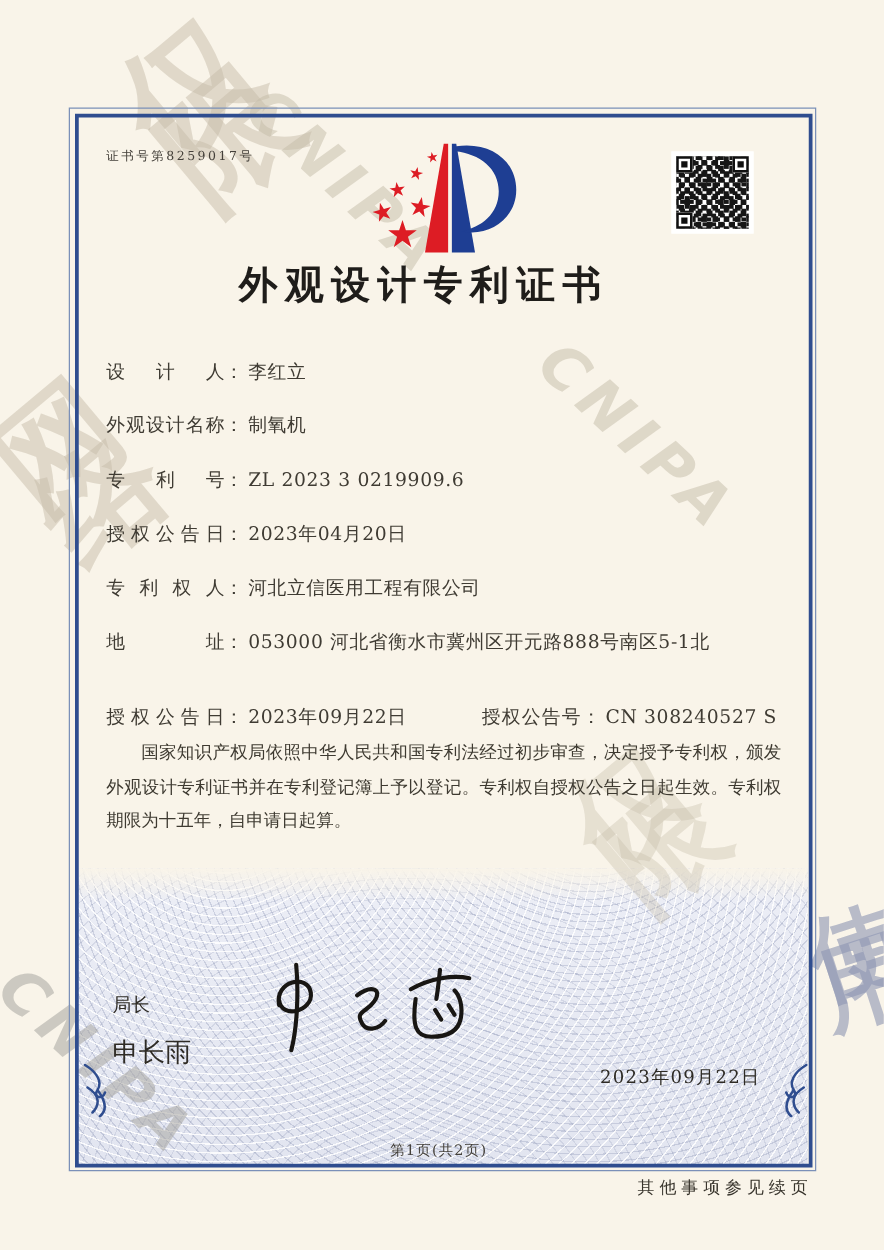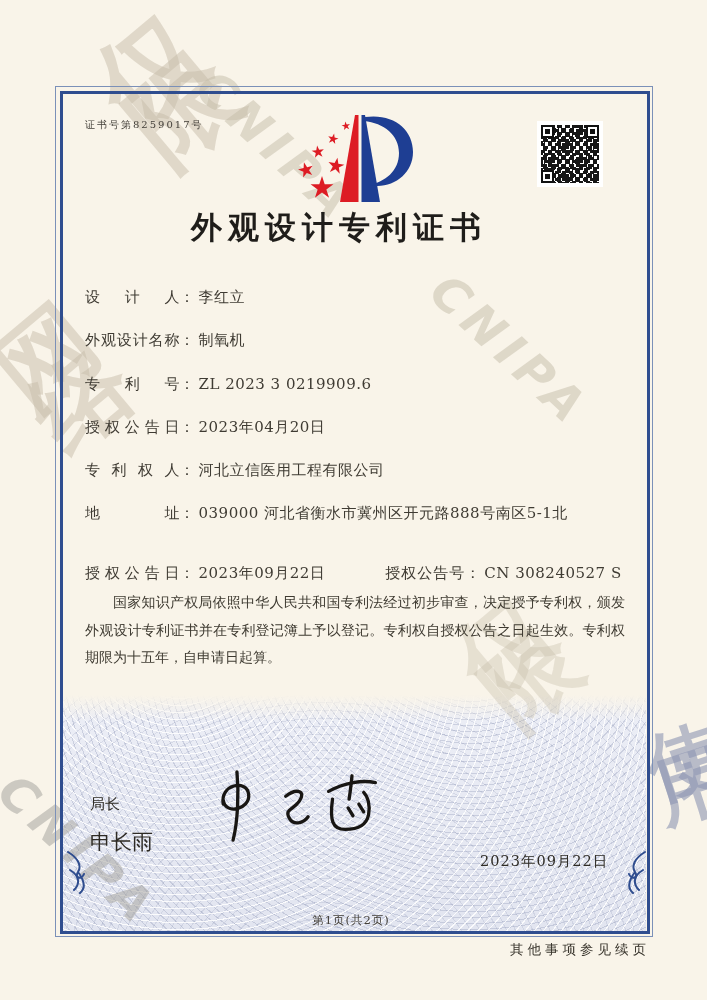--- a/index.html
+++ b/index.html
@@ -144,21 +144,21 @@
     <div class="frow">
       <span class="flabel">专利号</span><span class="fcolon">：</span><span class="fvalue">ZL 2023 3 0219909.6</span>
     </div>
     <div class="frow">
       <span class="flabel">授权公告日</span><span class="fcolon">：</span><span class="fvalue">2023年04月20日</span>
     </div>
     <div class="frow">
       <span class="flabel">专利权人</span><span class="fcolon">：</span><span class="fvalue">河北立信医用工程有限公司</span>
     </div>
     <div class="frow">
-      <span class="flabel">地址</span><span class="fcolon">：</span><span class="fvalue">039000 河北省衡水市冀州区开元路888号南区5-1北</span>
+      <span class="flabel">地址</span><span class="fcolon">：</span><span class="fvalue">053000 河北省衡水市冀州区开元路888号南区5-1北</span>
     </div>
     <div class="frow">
       <span class="flabel">授权公告日</span><span class="fcolon">：</span><span class="fvalue">2023年09月22日</span><span class="fgroup2"><span class="flabel2">授权公告号</span><span class="fcolon">：</span><span class="fvalue">CN 308240527 S</span></span>
     </div>
   </div>
 
   <div class="paras">
     <p>国家知识产权局依照中华人民共和国专利法经过初步审查，决定授予专利权，颁发外观设计专利证书并在专利登记簿上予以登记。专利权自授权公告之日起生效。专利权期限为十五年，自申请日起算。</p>
   </div>
 

